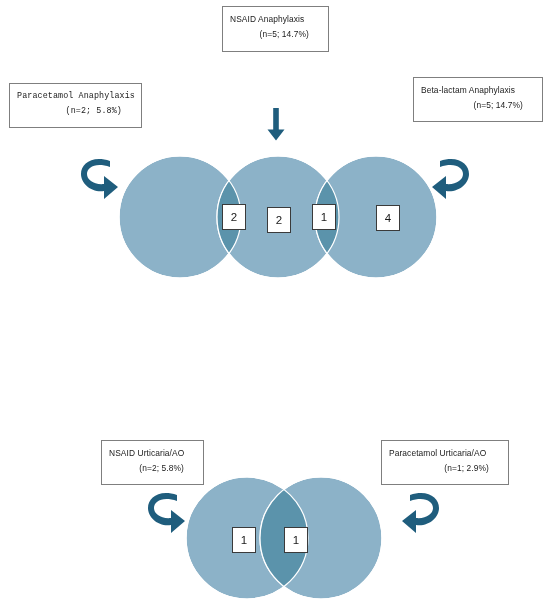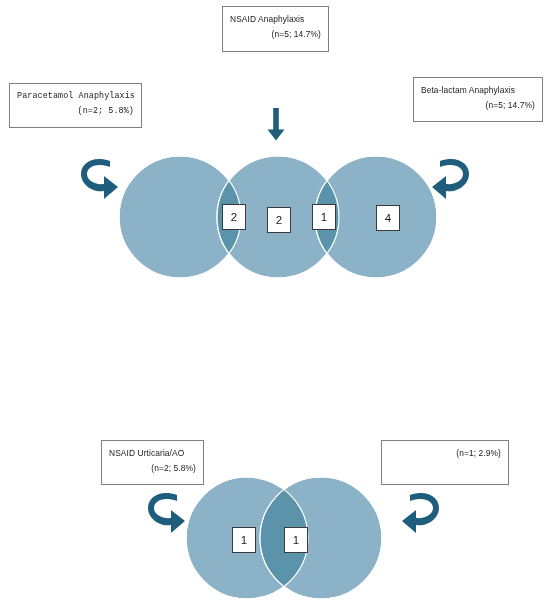--- a/index.html
+++ b/index.html
@@ -22,21 +22,21 @@
     top: 0;
     width: 550px;
     height: 615px;
   }
   
   .label-box {
     position: absolute;
     box-sizing: border-box;
     border: 1px solid #7f7f7f;
     background: #ffffff;
-    padding: 5px 7px 4px 7px;
+    padding: 5px 19px 4px 7px;
     font-size: 8.4px;
     line-height: 1.75;
     color: #1a1a1a;
     letter-spacing: 0.1px;
     white-space: nowrap;
   }
   .label-box .lb-title {
     display: block;
   }
   .label-box .lb-stats {
@@ -153,20 +153,21 @@
   <div class="count-box" style="left:376px; top:205px;">
     <span>4</span>
   </div>
 
   <div class="label-box" style="left:75px; top:440px; width:103px; height:45px;margin-left:26px;">
     <span class="lb-title">NSAID Urticaria/AO</span>
     <span class="lb-stats">(n=2; 5.8%)</span>
   </div>
 
   <div class="label-box" style="left:381px; top:440px; width:128px; height:45px;">
+    <span class="lb-title">Paracetamol Urticaria/AO</span>
     <span class="lb-stats">(n=1; 2.9%)</span>
   </div>
 
   <svg class="arrow-svg" style="left:147px; top:489px;" width="40" height="48" viewBox="0 0 40 48">
     <path d="M30 6
              C 12 0, 1 9, 1 19
              C 1 29, 12 38, 24 36
              L 24 44 L 38 32 L 24 21 L 24 29
              C 14 30, 7 25, 7 19
              C 7 12, 16 7, 30 12 Z" fill="#1f5d7d"></path>

